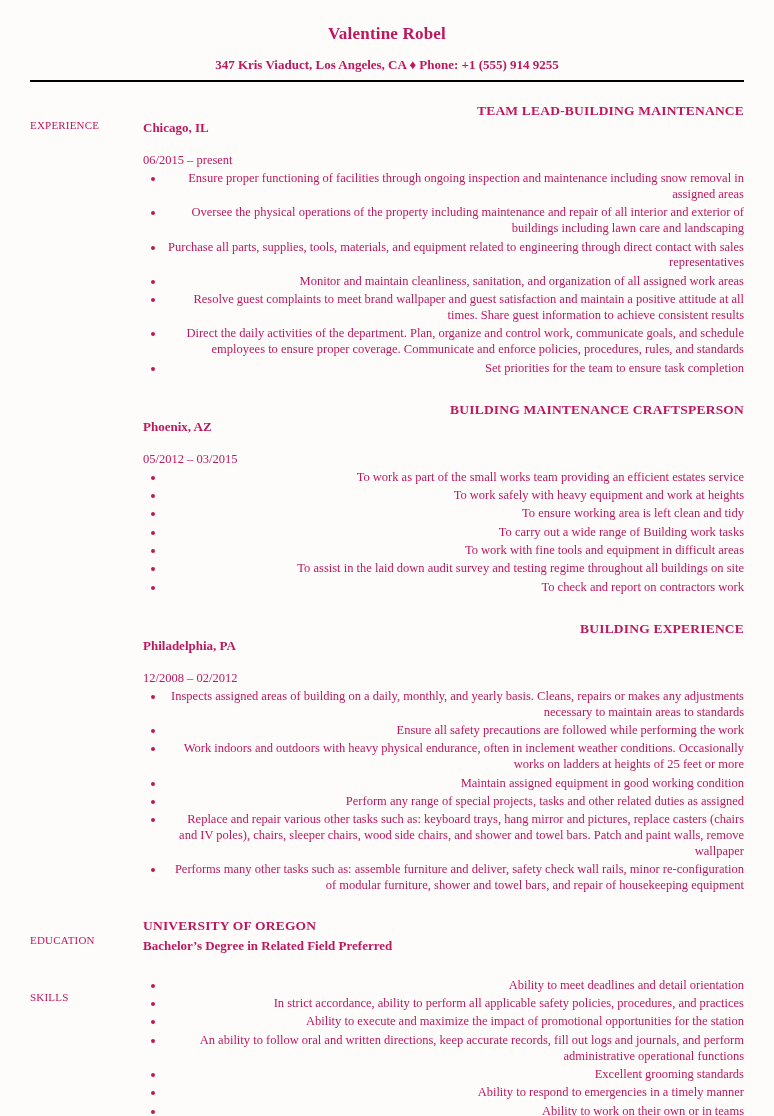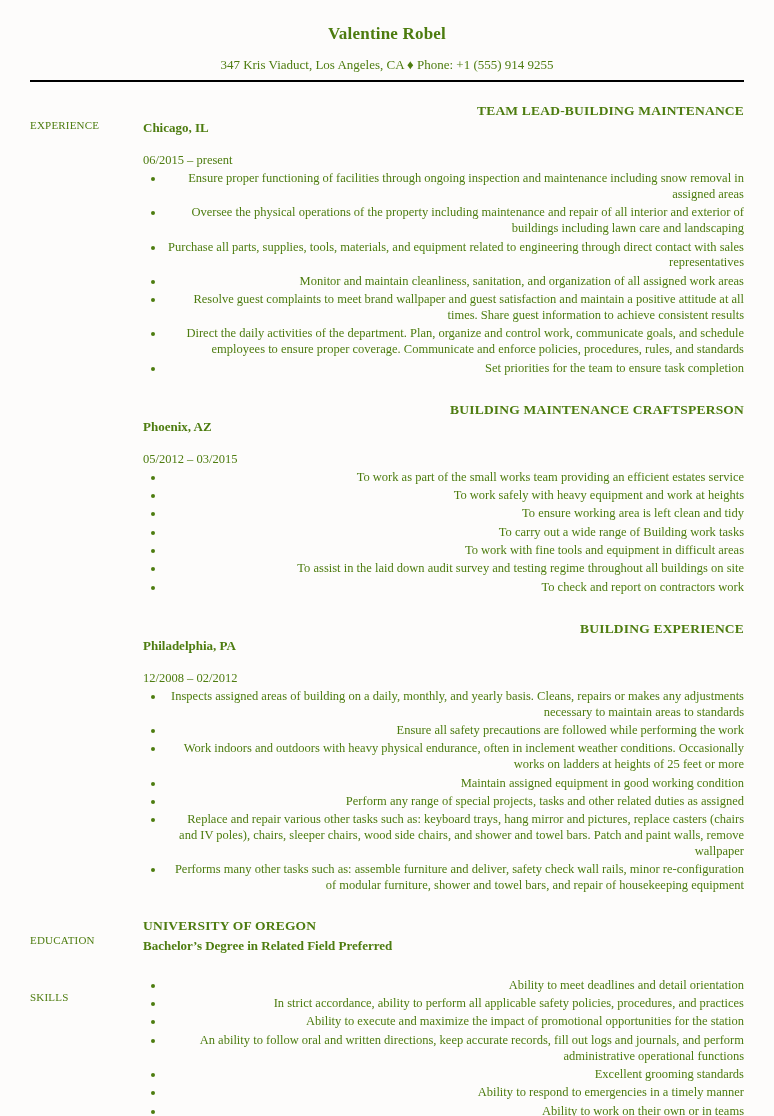--- a/index.html
+++ b/index.html
@@ -5,34 +5,34 @@
   html, body { margin: 0; padding: 0; }
   body {
     width: 774px; height: 1116px;
     background: #fdfcfb;
     font-family: "Liberation Serif", "DejaVu Serif", serif;
   }
   .page {
     box-sizing: border-box;
     width: 774px; height: 1116px;
     padding: 20px 30px 0 30px;
-    color: #4d7c0f;
+    color: #be185d;
     overflow: hidden;
   }
   .name {
     text-align: center;
     font-size: 17px;
     font-weight: bold;
     margin: 4px 0 13px 0;
     letter-spacing: 0.2px;
   }
   .contact {
     text-align: center;
     font-size: 13px;
-    font-weight: normal;
+    font-weight: bold;
     margin: 0 0 7px 0;
   }
   .rule {
     border: none;
     border-top: 2.5px solid #000;
     margin: 0;
   }
   .section { display: flex; margin-top: 21px; }
   .section-label {
     flex: 0 0 113px;

